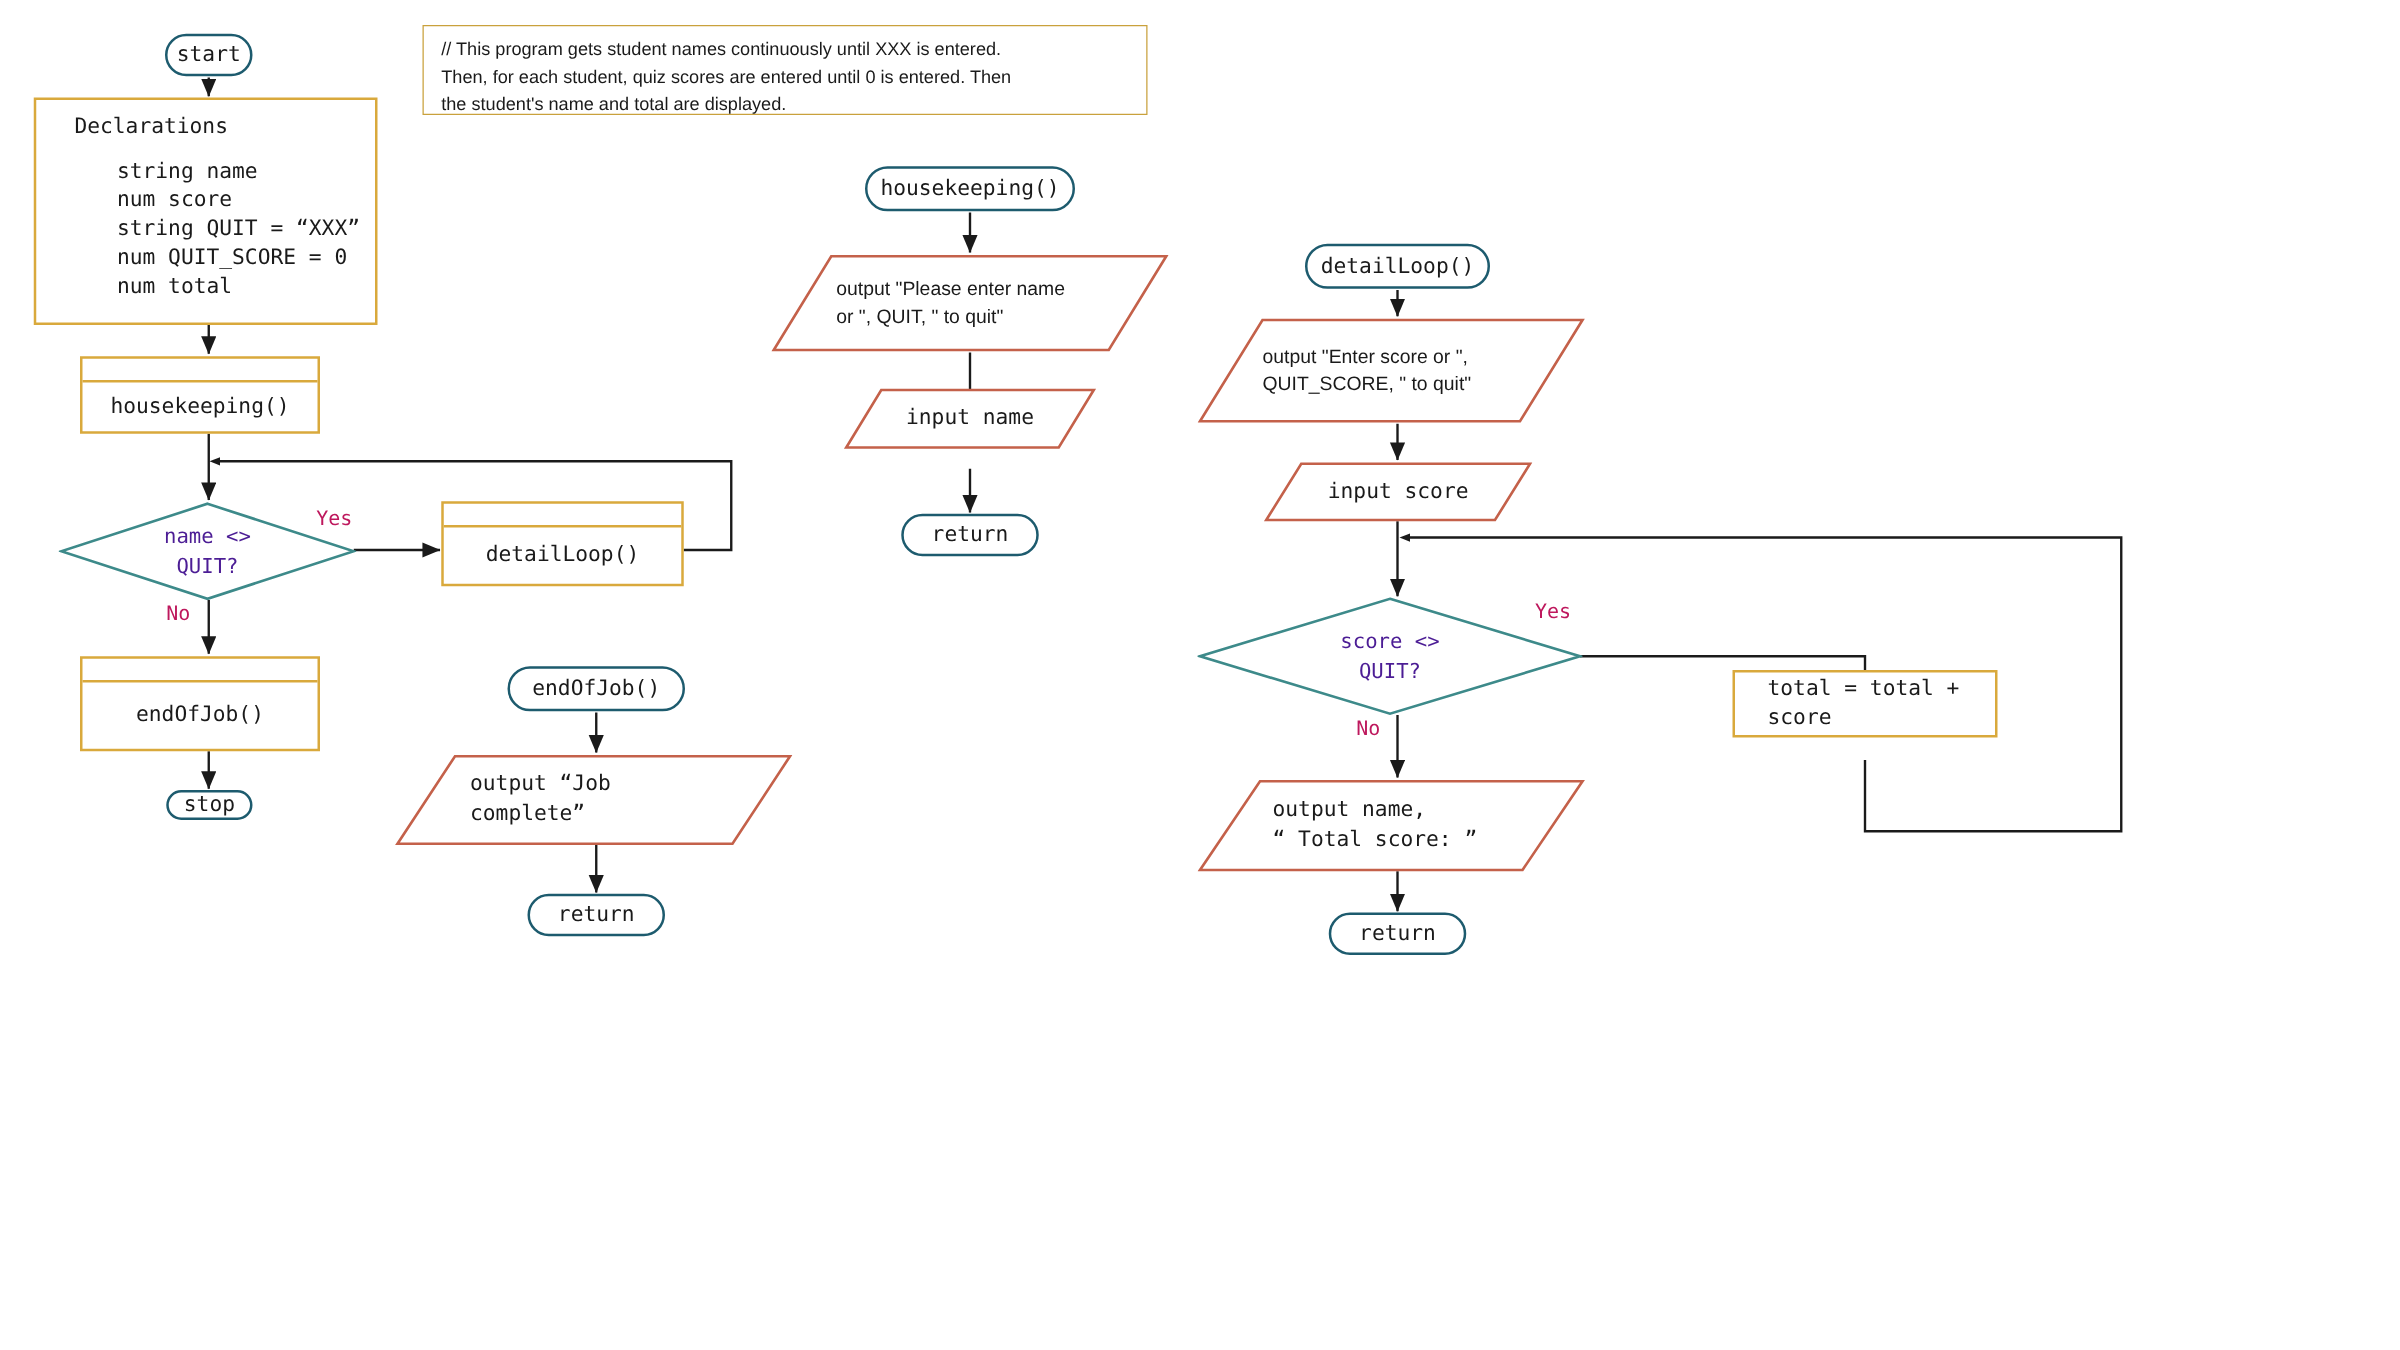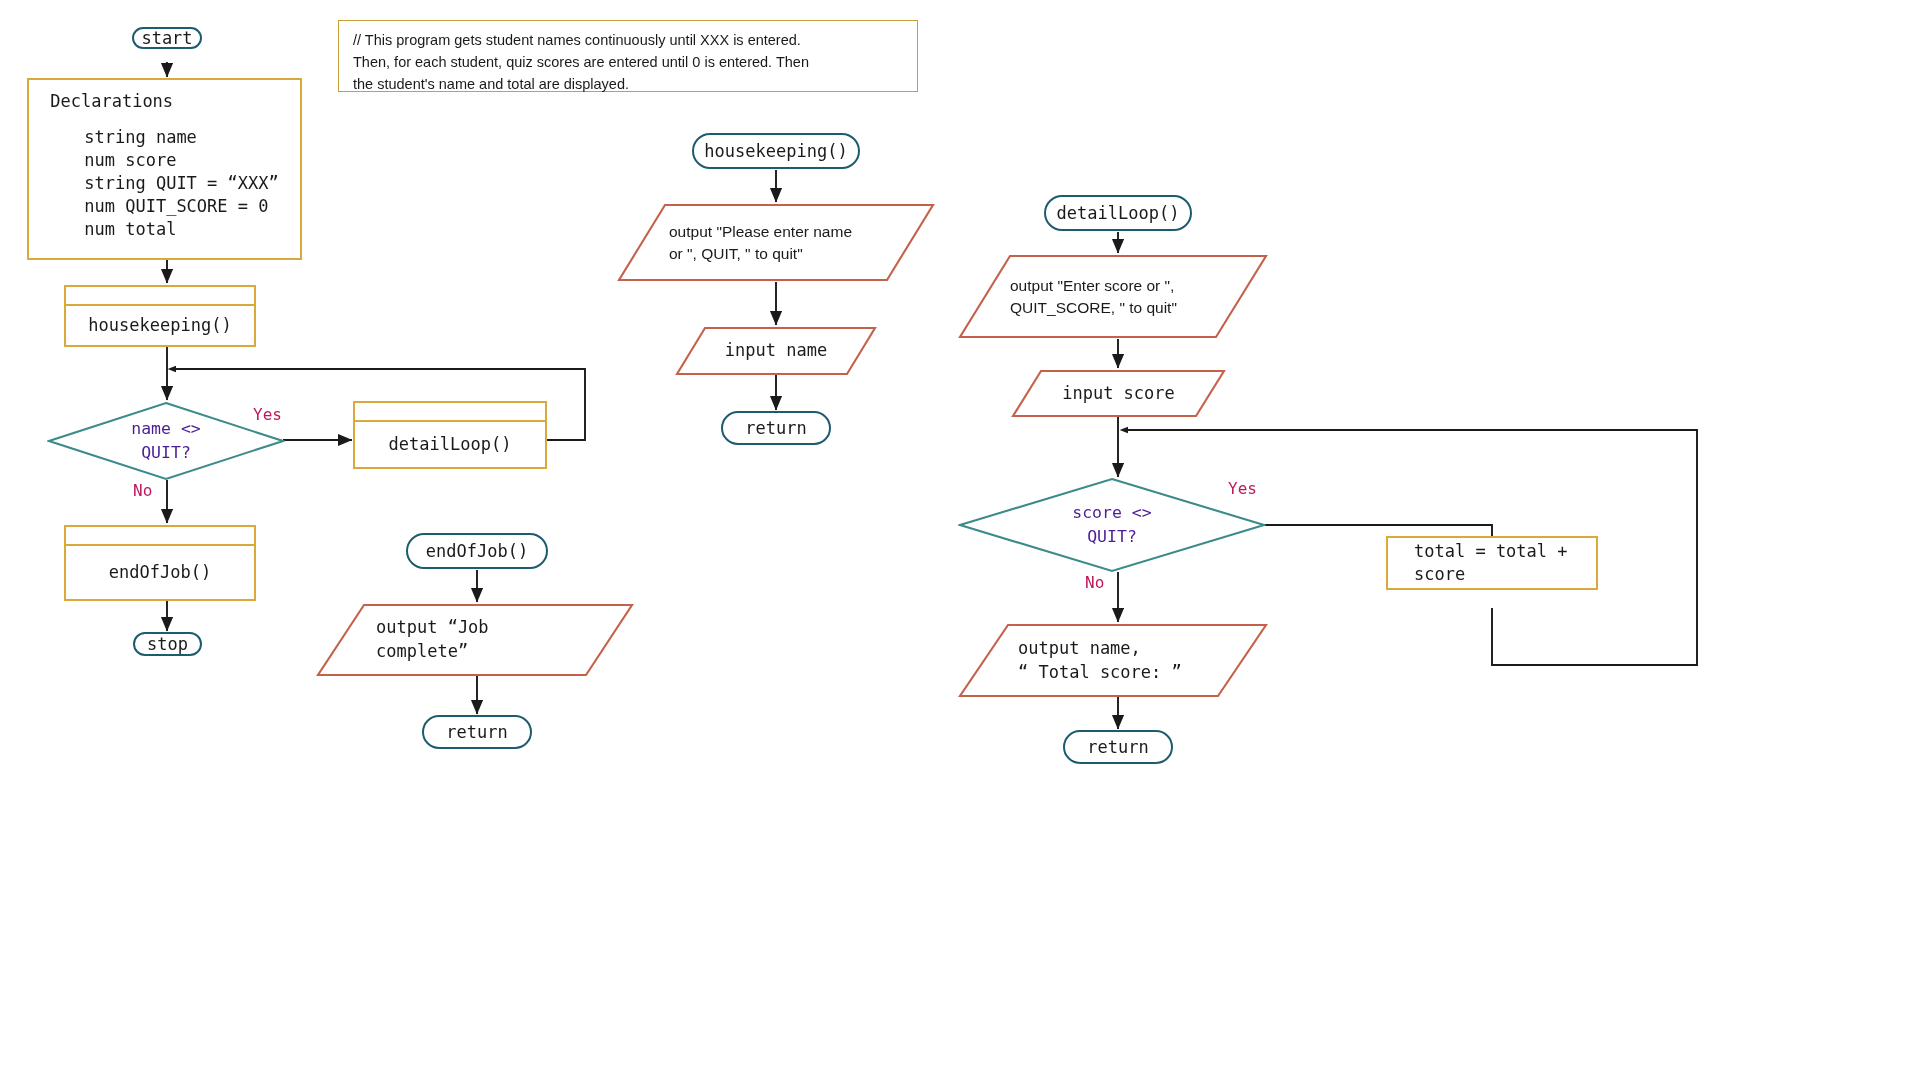--- a/index.html
+++ b/index.html
@@ -18,21 +18,21 @@
     padding:2px 14px;white-space:nowrap;
   }
 
   
   .proc{
     border:2.2px solid #d9a93c;background:#fff;
     display:flex;align-items:center;justify-content:center;
     font-family:"DejaVu Sans Mono",monospace;font-size:17px;color:#1a1a1a;
     padding:6px 10px;text-align:center;line-height:1.35;
   }
-  .proc.left{justify-content:center;text-align:left;align-items:flex-start;}
+  .proc.left{justify-content:flex-end;text-align:left;align-items:flex-start;}
 
   
   .modcall{
     border:2.2px solid #d9a93c;background:#fff;position:absolute;
   }
   .modcall .bar{
     position:absolute;left:0;right:0;top:0;height:17px;
     border-bottom:2.2px solid #d9a93c;
   }
   .modcall .lbl{
@@ -138,21 +138,21 @@
       <path d="M1128,430 m0,0 l8.4,-3.3 l0,6.6 z" transform="translate(-8.4,0)"></path>
     </g>
   </svg>
 
   <div class="comment" style="left:338px;top:20px;width:580px;height:72px;">
     <div>// This program gets student names continuously until XXX is entered.</div>
     <div>Then, for each student, quiz scores are entered until 0 is entered. Then</div>
     <div>the student's name and total are displayed.</div>
   </div>
 
-  <div class="node term" style="left:132px;top:27px;width:70px;height:22px;">
+  <div class="node term" style="left:132px;top:27px;width:70px;height:34px;">
     <span>start</span>
   </div>
 
   <div class="node proc left" style="left:27px;top:78px;width:275px;height:182px;padding:10px 12px;">
     <div style="display:block;">
       <div>Declarations</div>
       <div style="padding-left:34px;margin-top:13px;">
         <div>string name</div>
         <div>num score</div>
         <div>string QUIT = “XXX”</div>
@@ -201,21 +201,21 @@
   <div class="io" style="left:617px;top:203px;width:318px;height:79px;">
     <svg width="318" height="79" viewBox="0 0 318 79">
       <polygon points="48,2 316,2 270,77 2,77" fill="#ffffff" stroke="#c4614a" stroke-width="2.1"></polygon>
     </svg>
     <div class="txt sans">
       <span>output "Please enter name</span>
       <span>or ", QUIT, " to quit"</span>
     </div>
   </div>
 
-  <div class="io" style="left:675px;top:326px;width:202px;height:50px;">
+  <div class="io" style="left:675px;top:310px;width:202px;height:50px;">
     <svg width="202" height="50" viewBox="0 0 202 50">
       <polygon points="30,2 200,2 172,48 2,48" fill="#ffffff" stroke="#c4614a" stroke-width="2.1"></polygon>
     </svg>
     <div class="txt">
       <span>input name</span>
     </div>
   </div>
 
   <div class="node term" style="left:721px;top:411px;width:110px;height:34px;">
     <span>return</span>

